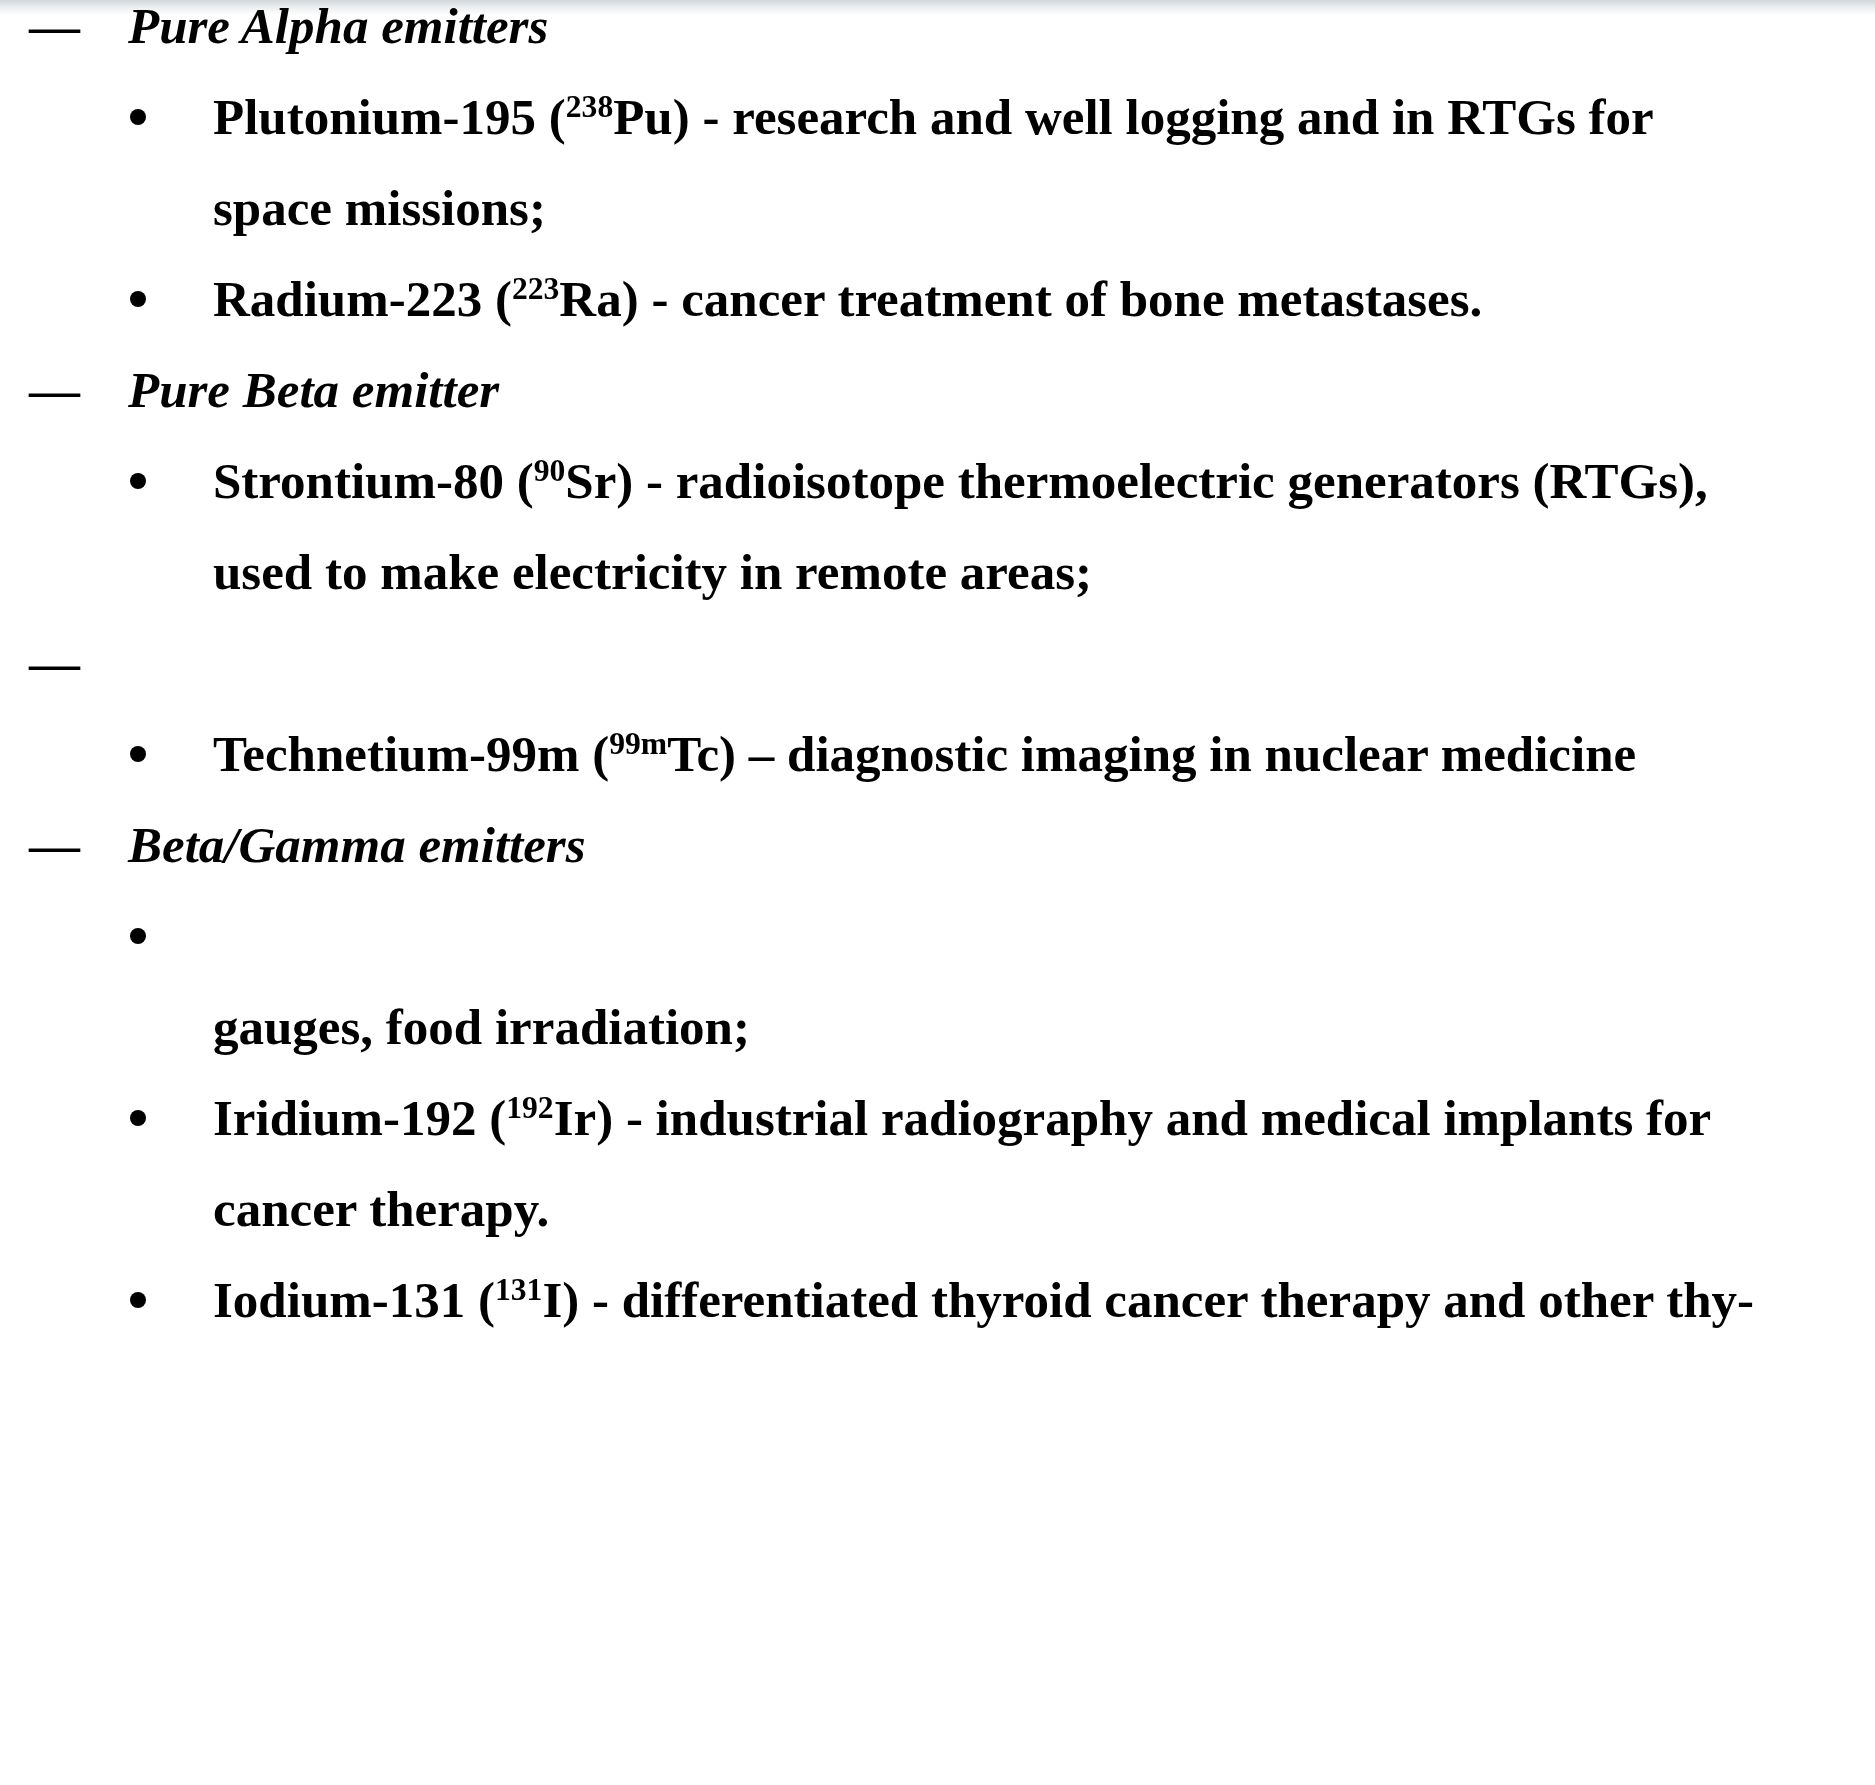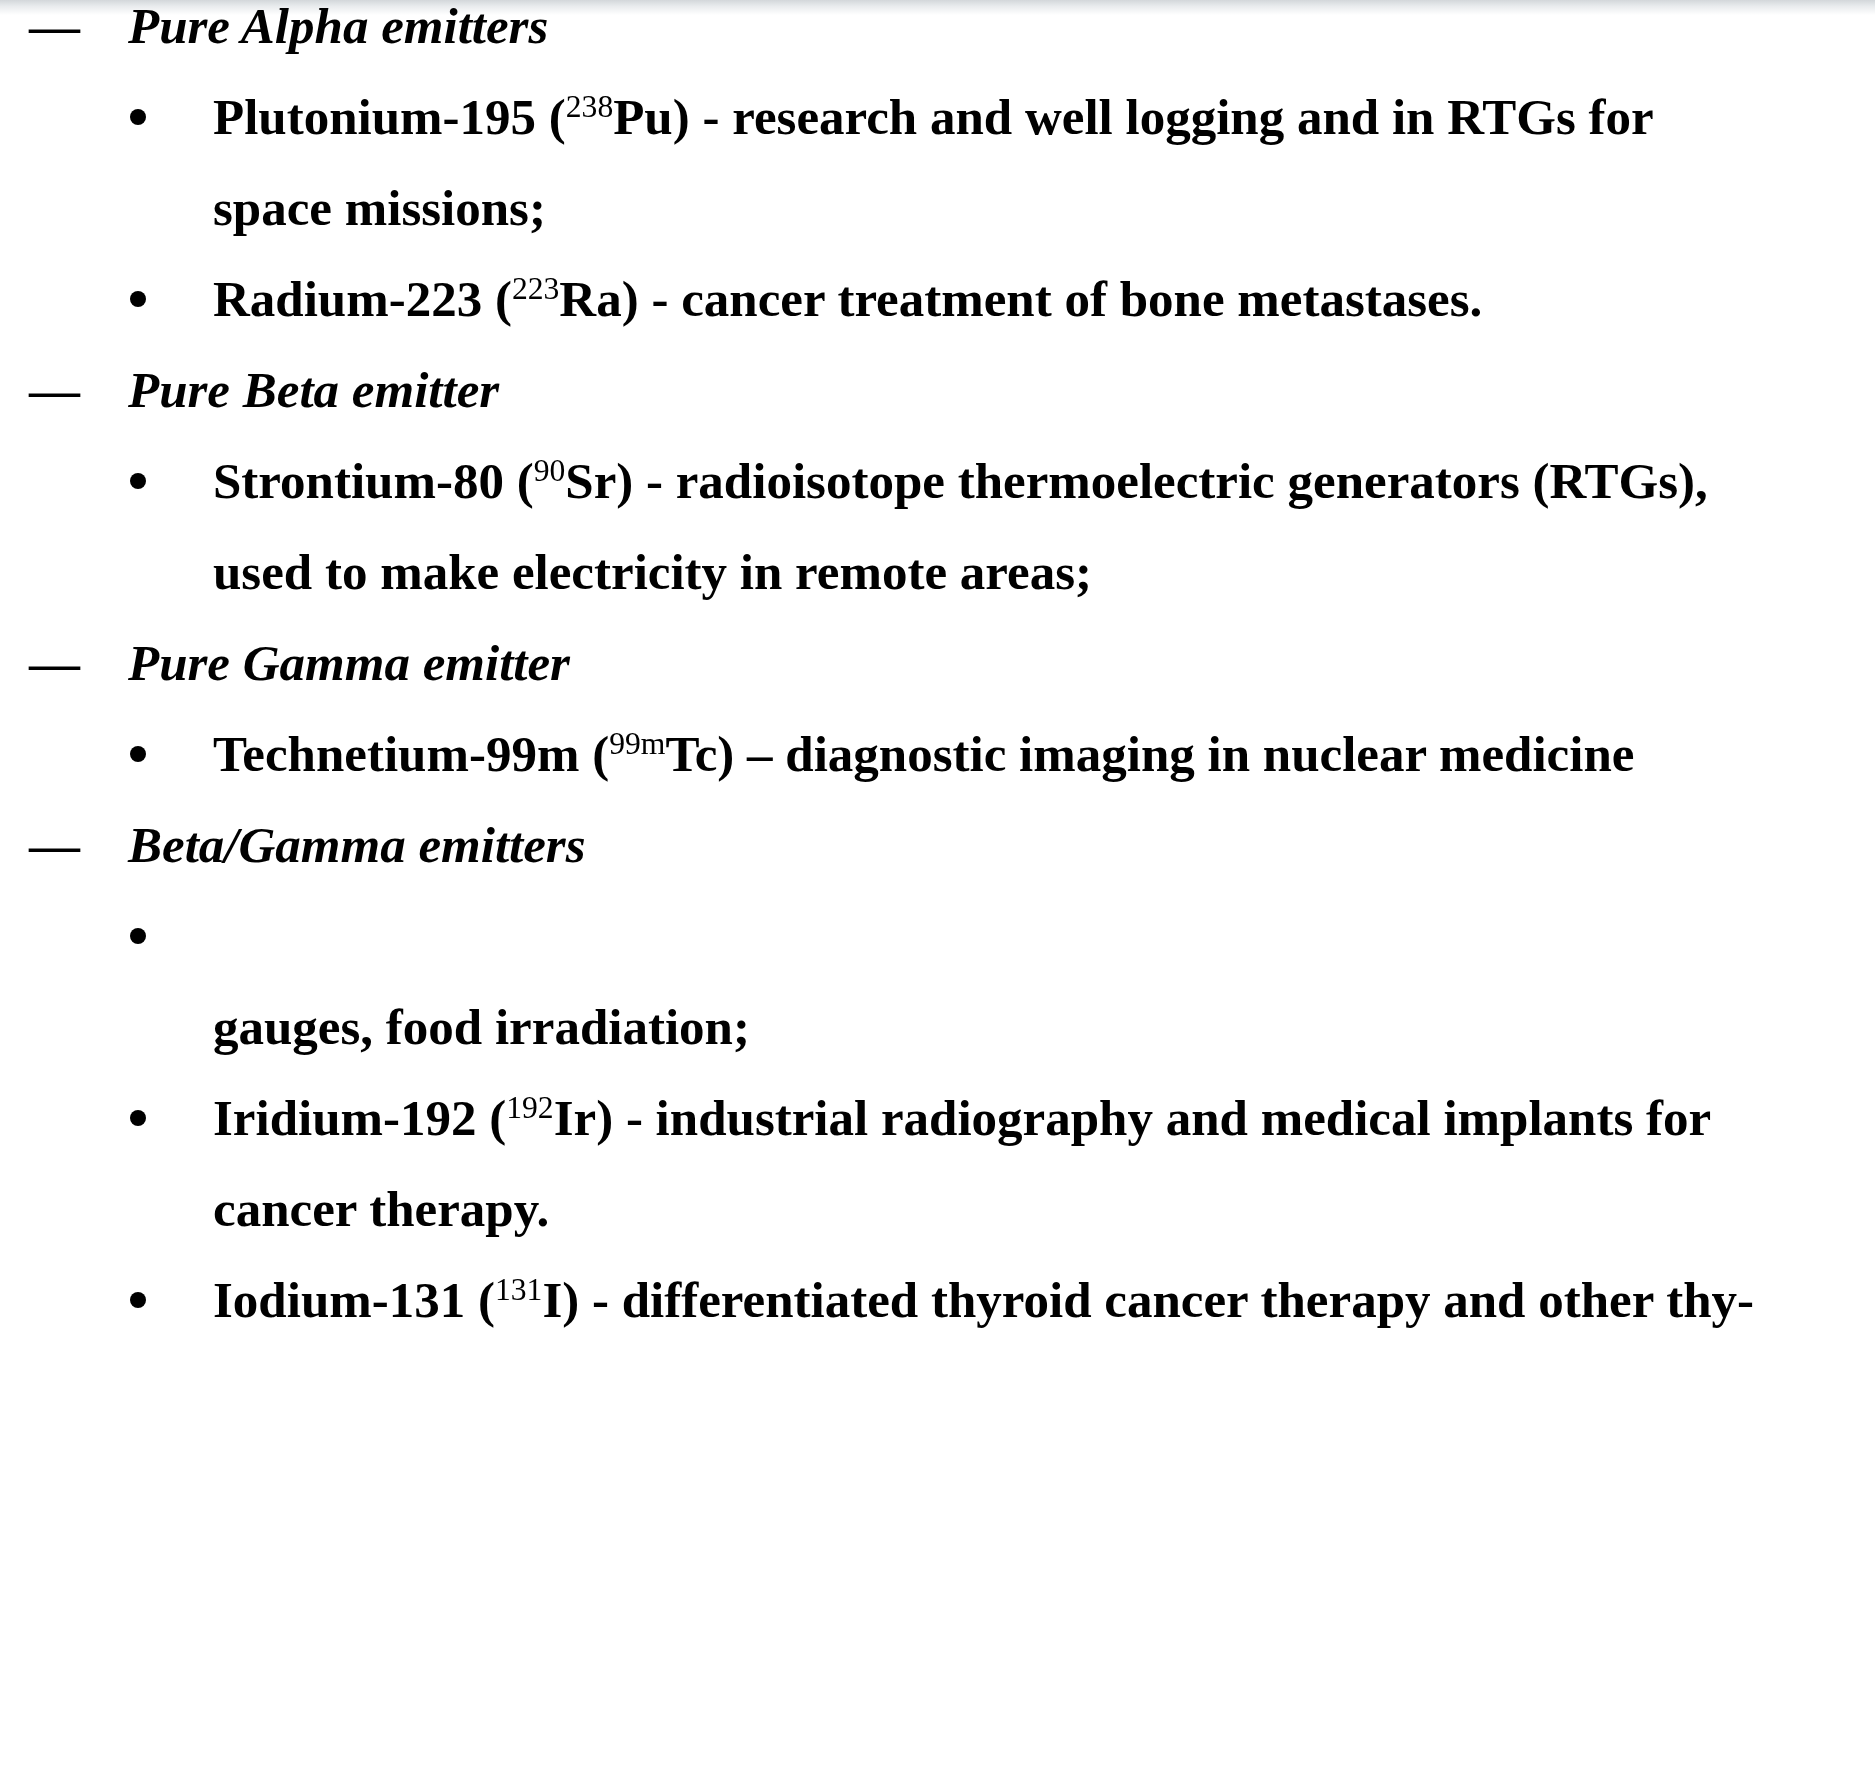--- a/index.html
+++ b/index.html
@@ -52,36 +52,36 @@
     border-radius: 50%;
   }
   .heading .content { position: absolute; left: 128px; top: 0; }
   .item .content, .cont .content { position: absolute; left: 213px; top: 0; }
   .sup {
     font-size: 0.62em;
     line-height: 0;
     vertical-align: baseline;
     position: relative;
     top: -0.55em;
-    font-weight: normal;
+    font-weight: bold;
   }
 </style>
 </head>
 <body>
 
 <div class="top-strip"></div>
 <div class="doc" id="doc">
     <div class="line heading"><span class="dash-marker">—</span><span class="content"><span>Pure Alpha emitters</span></span></div>
     <div class="line item"><span class="bullet-marker"></span><span class="content"><span>Plutonium-195 (</span><sup class="sup">238</sup><span>Pu) - research and well logging and in RTGs for</span></span></div>
     <div class="line cont"><span class="content"><span>space missions;</span></span></div>
     <div class="line item"><span class="bullet-marker"></span><span class="content"><span>Radium-223 (</span><sup class="sup">223</sup><span>Ra) - cancer treatment of bone metastases.</span></span></div>
     <div class="line heading"><span class="dash-marker">—</span><span class="content"><span>Pure Beta emitter</span></span></div>
     <div class="line item"><span class="bullet-marker"></span><span class="content"><span>Strontium-80 (</span><sup class="sup">90</sup><span>Sr) - radioisotope thermoelectric generators (RTGs),</span></span></div>
     <div class="line cont"><span class="content"><span>used to make electricity in remote areas;</span></span></div>
-    <div class="line heading"><span class="dash-marker">—</span><span class="content"><span>Pure Gamma emitter</span></span></div>
+    <div class="line heading"><span class="dash-marker">—</span></div>
     <div class="line item"><span class="bullet-marker"></span><span class="content"><span>Technetium-99m (</span><sup class="sup">99m</sup><span>Tc) – diagnostic imaging in nuclear medicine</span></span></div>
     <div class="line heading"><span class="dash-marker">—</span><span class="content"><span>Beta/Gamma emitters</span></span></div>
     <div class="line item"><span class="bullet-marker"></span></div>
     <div class="line cont"><span class="content"><span>gauges, food irradiation;</span></span></div>
     <div class="line item"><span class="bullet-marker"></span><span class="content"><span>Iridium-192 (</span><sup class="sup">192</sup><span>Ir) - industrial radiography and medical implants for</span></span></div>
     <div class="line cont"><span class="content"><span>cancer therapy.</span></span></div>
     <div class="line item"><span class="bullet-marker"></span><span class="content"><span>Iodium-131 (</span><sup class="sup">131</sup><span>I) - differentiated thyroid cancer therapy and other thy-</span></span></div>
   </div>
 
 </body></html>

